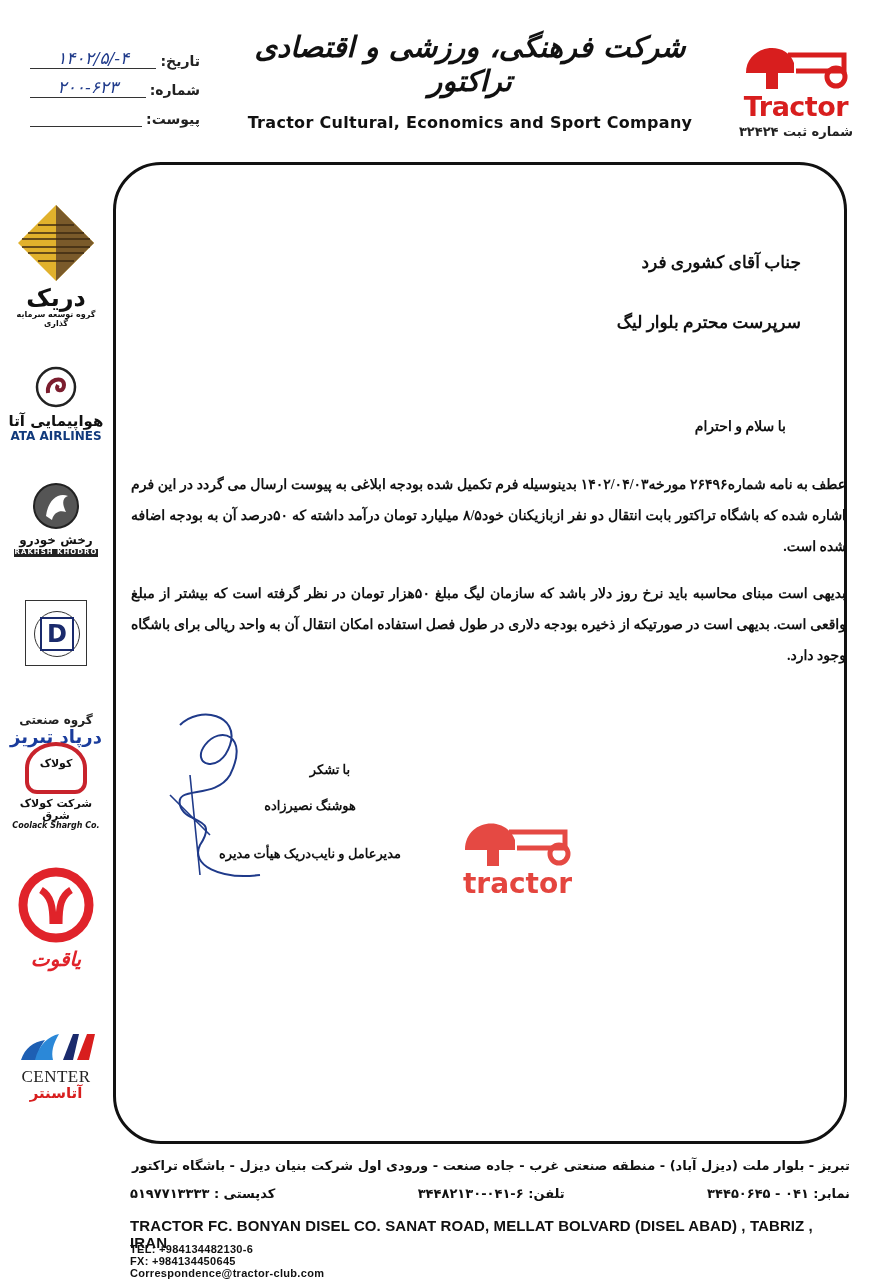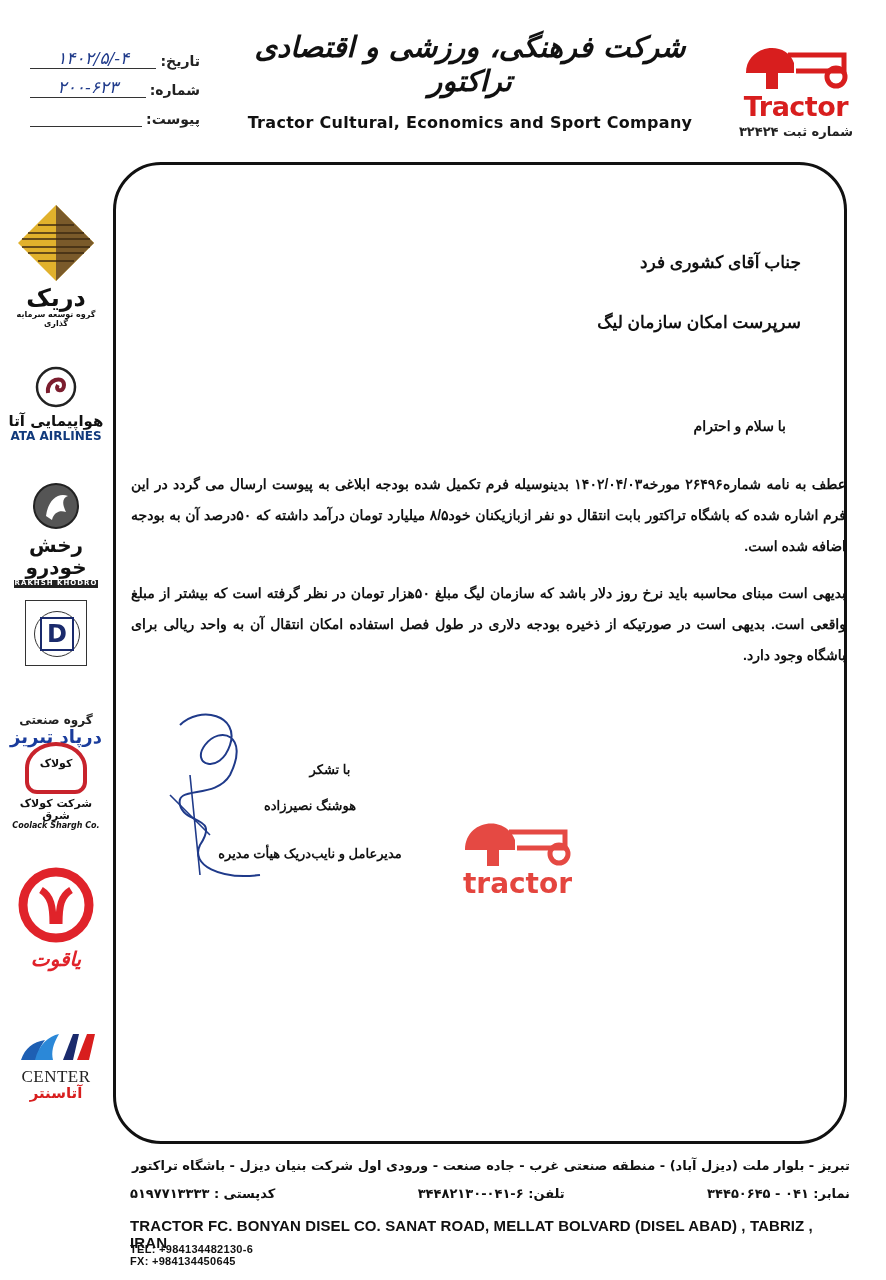--- a/index.html
+++ b/index.html
@@ -22,21 +22,21 @@
 
   
   .logo-tr { left:738px; top:33px; width:116px; }
   .logo-word { font-family:"DejaVu Sans", sans-serif; font-weight:bold; font-size:27px; color:#d81e1e; letter-spacing:-0.5px; line-height:1; text-align:center; }
   .reg { font-size:13px; font-weight:bold; direction:rtl; text-align:center; margin-top:4px; color:#222; }
 
   
   .frame { left:113px; top:162px; width:734px; height:982px; border:3px solid #111; border-radius:48px; box-sizing:border-box; }
 
   
-  .fa { direction:rtl; font-family:Liberation Sans, sans-serif; font-weight:bold; color:#111; }
+  .fa { direction:rtl; font-family:Liberation Serif, serif; font-weight:bold; color:#111; }
   .addressee1 { right:85px; top:252px; font-size:17px; }
   .addressee2 { right:85px; top:312px; font-size:17px; }
   .greet { right:100px; top:418px; font-size:14px; }
   .para { right:40px; width:715px; font-size:14px; line-height:31px; text-align:justify; text-align-last:right; }
   .para1 { top:469px; }
   .para2 { top:578px; }
   .sign-thanks { left:290px; top:762px; width:80px; text-align:center; font-size:13px; }
   .sign-name { left:220px; top:798px; width:180px; text-align:center; font-size:13px; }
   .sign-title { left:190px; top:846px; width:240px; text-align:center; font-size:13px; }
 
@@ -78,21 +78,21 @@
     <path d="M50 22 L106 22 L106 38 L58 38" fill="none" stroke="#d81e1e" stroke-width="5"></path>
     <circle cx="98" cy="44" r="9" fill="none" stroke="#d81e1e" stroke-width="5"></circle>
   </svg>
   <div class="logo-word">Tractor</div>
   <div class="reg">شماره ثبت ۳۲۴۲۴</div>
 </div>
 
 <div class="abs frame"></div>
 
 <div class="abs fa addressee1">جناب آقای کشوری فرد</div>
-<div class="abs fa addressee2">سرپرست امکان سازمان لیگ</div>
+<div class="abs fa addressee2">سرپرست محترم بلوار لیگ</div>
 <div class="abs fa greet">با سلام و احترام</div>
 <div class="abs fa para para1">عطف به نامه شماره۲۶۴۹۶ مورخه۱۴۰۲/۰۴/۰۳ بدینوسیله فرم تکمیل شده بودجه ابلاغی به پیوست ارسال می گردد در این فرم اشاره شده که باشگاه تراکتور بابت انتقال دو نفر ازبازیکنان خود۸/۵ میلیارد تومان درآمد داشته که ۵۰درصد آن به بودجه اضافه شده است.</div>
 <div class="abs fa para para2">بدیهی است مبنای محاسبه باید نرخ روز دلار باشد که سازمان لیگ مبلغ ۵۰هزار تومان در نظر گرفته است که بیشتر از مبلغ واقعی است. بدیهی است در صورتیکه از ذخیره بودجه دلاری در طول فصل استفاده امکان انتقال آن به واحد ریالی برای باشگاه وجود دارد.</div>
 
 <svg class="abs" style="left:160px;top:705px;" width="110" height="180" viewBox="0 0 110 180">
   <path d="M20 20 C40 0 80 10 70 40 C60 70 30 60 45 40 C60 20 90 30 70 70 C55 95 15 80 20 100 C25 120 60 110 40 140 C30 160 60 175 100 170" fill="none" stroke="#1f3a8a" stroke-width="2"></path>
   <path d="M10 90 L50 130 M30 70 L40 170" fill="none" stroke="#1f3a8a" stroke-width="1.6"></path>
 </svg>
 <div class="abs fa sign-thanks">با تشکر</div>
 <div class="abs fa sign-name">هوشنگ نصیرزاده</div>
@@ -131,21 +131,21 @@
   </svg>
   <div class="sp-fa" style="font-size:15px;">هواپیمایی آتا</div>
   <div class="sp-en" style="font-size:12px;color:#123a7c;">ATA AIRLINES</div>
 </div>
 
 <div class="abs sponsor" style="top:482px;">
   <svg width="48" height="48" viewBox="0 0 48 48">
     <circle cx="24" cy="24" r="22" fill="#555" stroke="#222" stroke-width="2"></circle>
     <path d="M14 34 C16 18 26 10 36 14 C30 16 30 22 34 30 C28 28 22 30 20 38 Z" fill="#fff"></path>
   </svg>
-  <div class="sp-fa" style="font-size:20px;">رخش خودرو</div>
+  <div class="sp-fa" style="font-size:12px;">رخش خودرو</div>
   <div class="sp-en" style="font-size:7px;background:#222;color:#fff;margin:2px 6px;letter-spacing:1px;">RAKHSH KHODRO</div>
 </div>
 
 <div class="abs sponsor" style="top:600px;">
   <div style="width:60px;height:64px;margin:0 auto;border:1.5px solid #333;position:relative;">
     <div style="position:absolute;left:8px;top:10px;width:44px;height:44px;border:1.5px solid #333;border-radius:50%;"></div>
     <div style="position:absolute;left:14px;top:16px;width:30px;height:30px;border:2px solid #1a2a6c;font-size:24px;font-weight:bold;color:#1a2a6c;line-height:30px;">D</div>
   </div>
   <div class="sp-fa" style="font-size:12px;color:#222;margin-top:48px;">گروه صنعتی</div>
   <div class="sp-fa" style="font-size:18px;color:#1a3c9c;">درپاد تبریز</div>
@@ -181,13 +181,14 @@
 <div class="abs foot-fa">تبریز - بلوار ملت (دیزل آباد) - منطقه صنعتی غرب - جاده صنعت - ورودی اول شرکت بنیان دیزل - باشگاه تراکتور</div>
 <div class="abs foot-row2">
   <span>کدپستی : ۵۱۹۷۷۱۳۳۳۳</span>
   <span>تلفن: ۶-۰۴۱-۳۴۴۸۲۱۳۰</span>
   <span>نمابر: ۰۴۱ - ۳۴۴۵۰۶۴۵</span>
 </div>
 <div class="abs foot-en1">TRACTOR FC. BONYAN DISEL CO. SANAT ROAD, MELLAT BOLVARD (DISEL ABAD) , TABRIZ , IRAN</div>
 <div class="abs foot-en2">
   <span>TEL: +984134482130-6</span>
   <span>FX: +984134450645</span>
+  <span>Correspondence@tractor-club.com</span>
 </div>
 
 </body></html>

